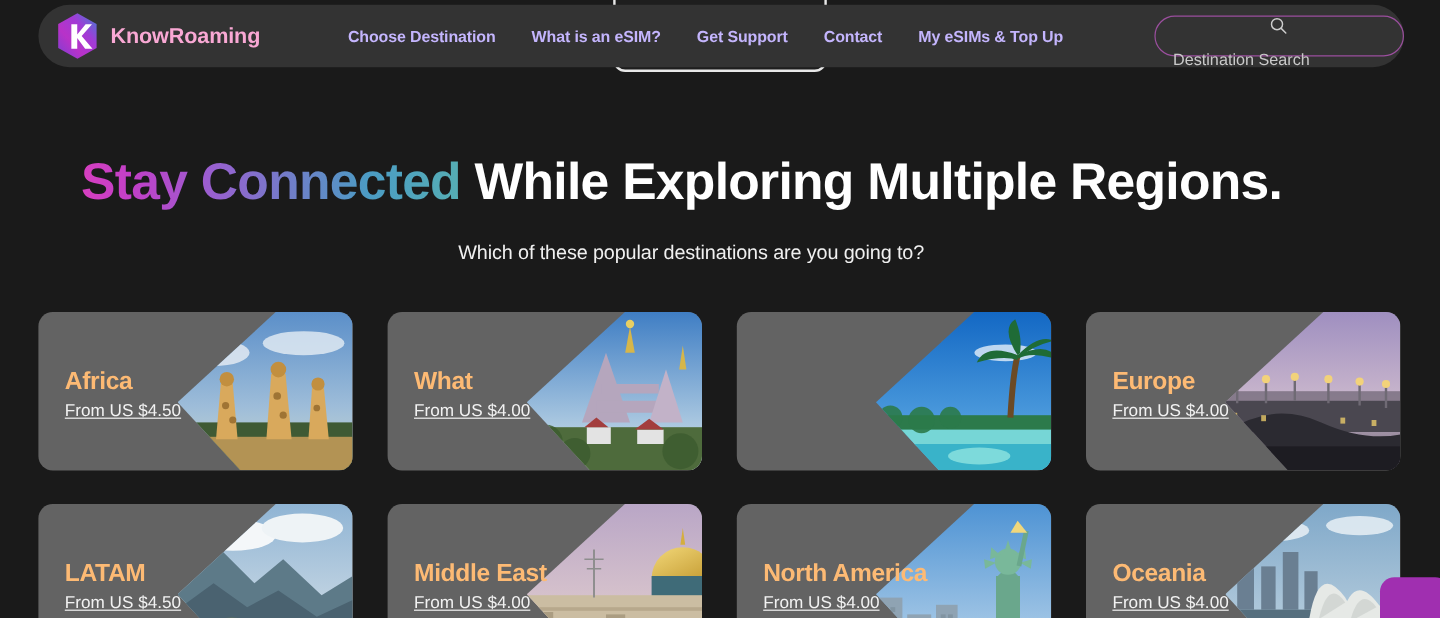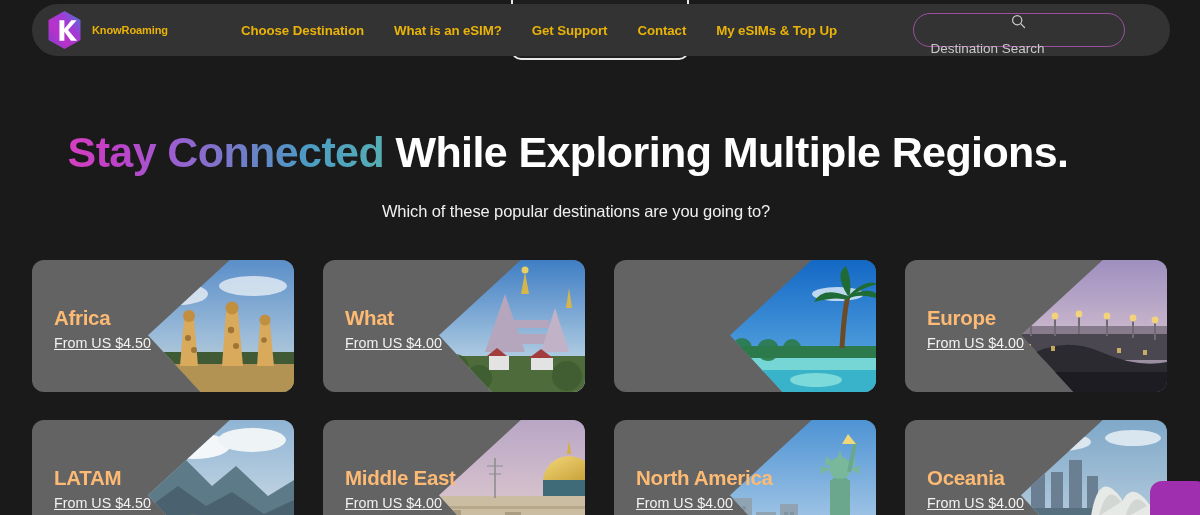--- a/index.html
+++ b/index.html
@@ -53,36 +53,36 @@
   }
 
   .logo-hex {
     width: 37px;
     height: 40px;
     position: relative;
     display: block;
   }
 
   .brand-name {
-    color: #eab308;
-    font-size: 11px;
+    color: #f9a8d4;
+    font-size: 18px;
     font-weight: bold;
     letter-spacing: -0.1px;
     white-space: nowrap;
   }
 
   .nav {
     display: flex;
     align-items: center;
     gap: 30px;
     margin-left: 73px;
   }
 
   .nav-item {
-    color: #eab308;
+    color: #c4b5fd;
     font-size: 13.3px;
     font-weight: bold;
     white-space: nowrap;
     cursor: pointer;
     letter-spacing: -0.1px;
   }
 
   .search-box {
     margin-left: 76px;
     width: 212px;

